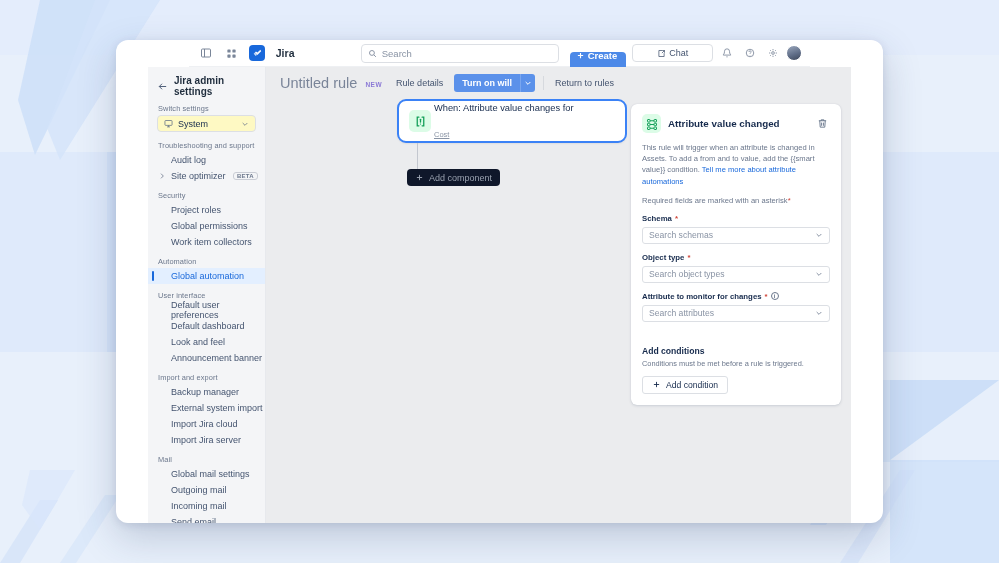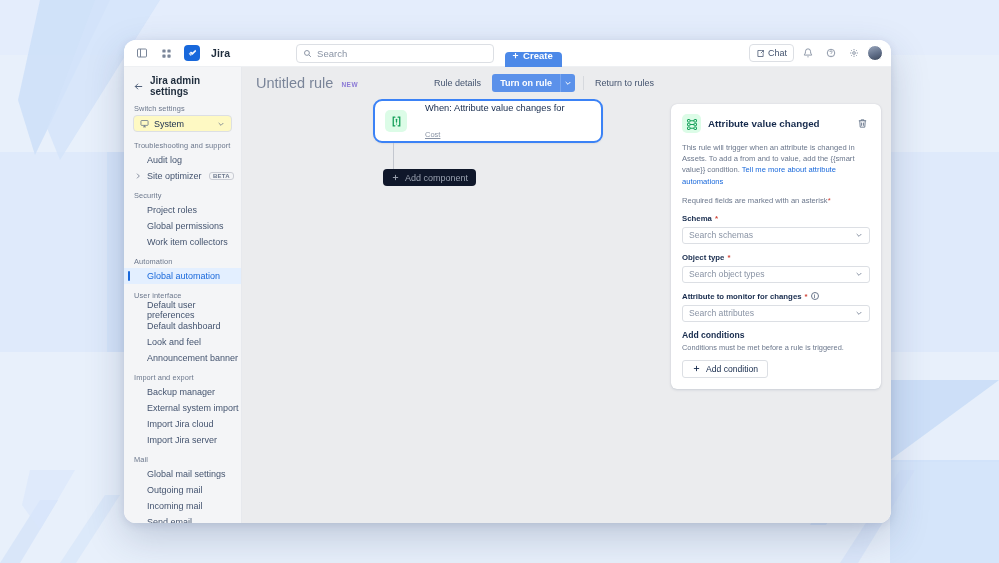--- a/index.html
+++ b/index.html
@@ -13,28 +13,28 @@
     position: relative;
   }
 
   
   #wallpaper { position: absolute; inset: 0; z-index: 0; }
   #wallpaper svg { display: block; width: 999px; height: 563px; }
 
   
   #window {
     position: absolute;
-    left: 124px; top: 40px;
+    left: 116px; top: 40px;
     width: 767px; height: 483px;
     background: #ffffff;
     border-radius: 12px;
     box-shadow: 0 14px 38px rgba(40,60,100,.22), 0 2px 8px rgba(40,60,100,.12);
     overflow: hidden;
     z-index: 2;
-    display: flex; flex-direction: column;
+    display: flex; flex-direction: column; align-items: center;
   }
 
   
   #topnav {
     height: 27px; min-height: 27px;
     background: #fff;
     border-bottom: 1px solid #eef0f3;
     display: flex; align-items: center;
     padding: 0 8px;
     gap: 6px;
@@ -71,21 +71,21 @@
     padding: 0 9px 12px 6px; border: none; cursor: pointer;
     font-family: inherit;
     margin-top: 16px;
   }
   #topnav-right {
     margin-left: auto; display: flex; align-items: center; gap: 4px;
   }
   #chat-btn {
     height: 18px; border: 1px solid #dcdfe4; border-radius: 4px;
     background: #fff; display: flex; align-items: center; gap: 3px;
-    padding: 0 6px; font-size: 9px; color: #44546f; cursor: pointer;
+    padding: 0 24px; font-size: 9px; color: #44546f; cursor: pointer;
     font-family: inherit;
   }
   #avatar {
     width: 16px; height: 16px; border-radius: 50%;
     background: linear-gradient(160deg,#9aa7bd 0%,#5d6b85 60%,#3d4759 100%);
     flex: none; border: 1px solid #fff;
   }
 
   
   #body-split { flex: 1; display: flex; min-height: 0; }
@@ -185,21 +185,21 @@
     display: flex; align-items: center; justify-content: center;
   }
   .vdiv { width: 1px; height: 14px; background: #d6d9de; }
 
   #flow { position: relative; flex: 1; padding-left: 131px; }
   #trigger-card {
     position: relative;
     width: 230px; height: 44px;
     background: #fff; border: 2px solid #3b82f6;
     border-radius: 9px;
-    display: flex; align-items: center; gap: 18px;
+    display: flex; align-items: center; gap: 3px;
     padding: 0 10px;
     box-shadow: 0 1px 2px rgba(0,0,0,.06);
     cursor: pointer;
   }
   #trig-icon {
     width: 22px; height: 22px; border-radius: 5px;
     background: #dcfce7; flex: none;
     display: flex; align-items: center; justify-content: center;
   }
   #trig-title { font-size: 9.3px; color: #172b4d; line-height: 1.25; }
@@ -265,21 +265,21 @@
   }
   .select .ph { font-size: 8.6px; color: #8993a4; flex: 1; }
   .info-ico {
     width: 8px; height: 8px; border-radius: 50%;
     border: 1px solid #6b778c; color: #6b778c;
     font-size: 6px; line-height: 7px; text-align: center;
     font-weight: 700; cursor: pointer;
   }
   #cond-title {
     font-size: 8.6px; font-weight: 700; color: #172b4d;
-    margin-top: 8px;
+    margin-top: 24px;
   }
   #cond-sub { font-size: 7.4px; color: #6b778c; margin-top: 3px; }
   #add-cond {
     margin-top: 8px; height: 18px;
     display: inline-flex; align-items: center; gap: 5px;
     padding: 0 9px;
     border: 1px solid #dcdfe4; border-radius: 3px;
     background: #fff; font-size: 8.6px; color: #172b4d;
     cursor: pointer; font-family: inherit;
   }
@@ -504,21 +504,21 @@
     </div>
 
     <div id="canvas">
       <div id="canvas-top">
         <span id="rule-title">Untitled rule</span>
         <span id="new-badge">NEW</span>
 
         <div id="canvas-actions">
           <button class="txt-btn">Rule details</button>
           <div id="turnon-group">
-            <button id="turnon-btn">Turn on rule</button>
+            <button id="turnon-btn">Turn on will</button>
             <button id="turnon-caret">
               <svg class="cv" width="8" height="8" viewBox="0 0 24 24" fill="none" stroke="#fff" stroke-width="3">
                   <polyline points="5,9 12,16 19,9"></polyline>
                 </svg>
             </button>
           </div>
           <div class="vdiv"></div>
           <button class="txt-btn">Return to rules</button>
         </div>
       </div>

